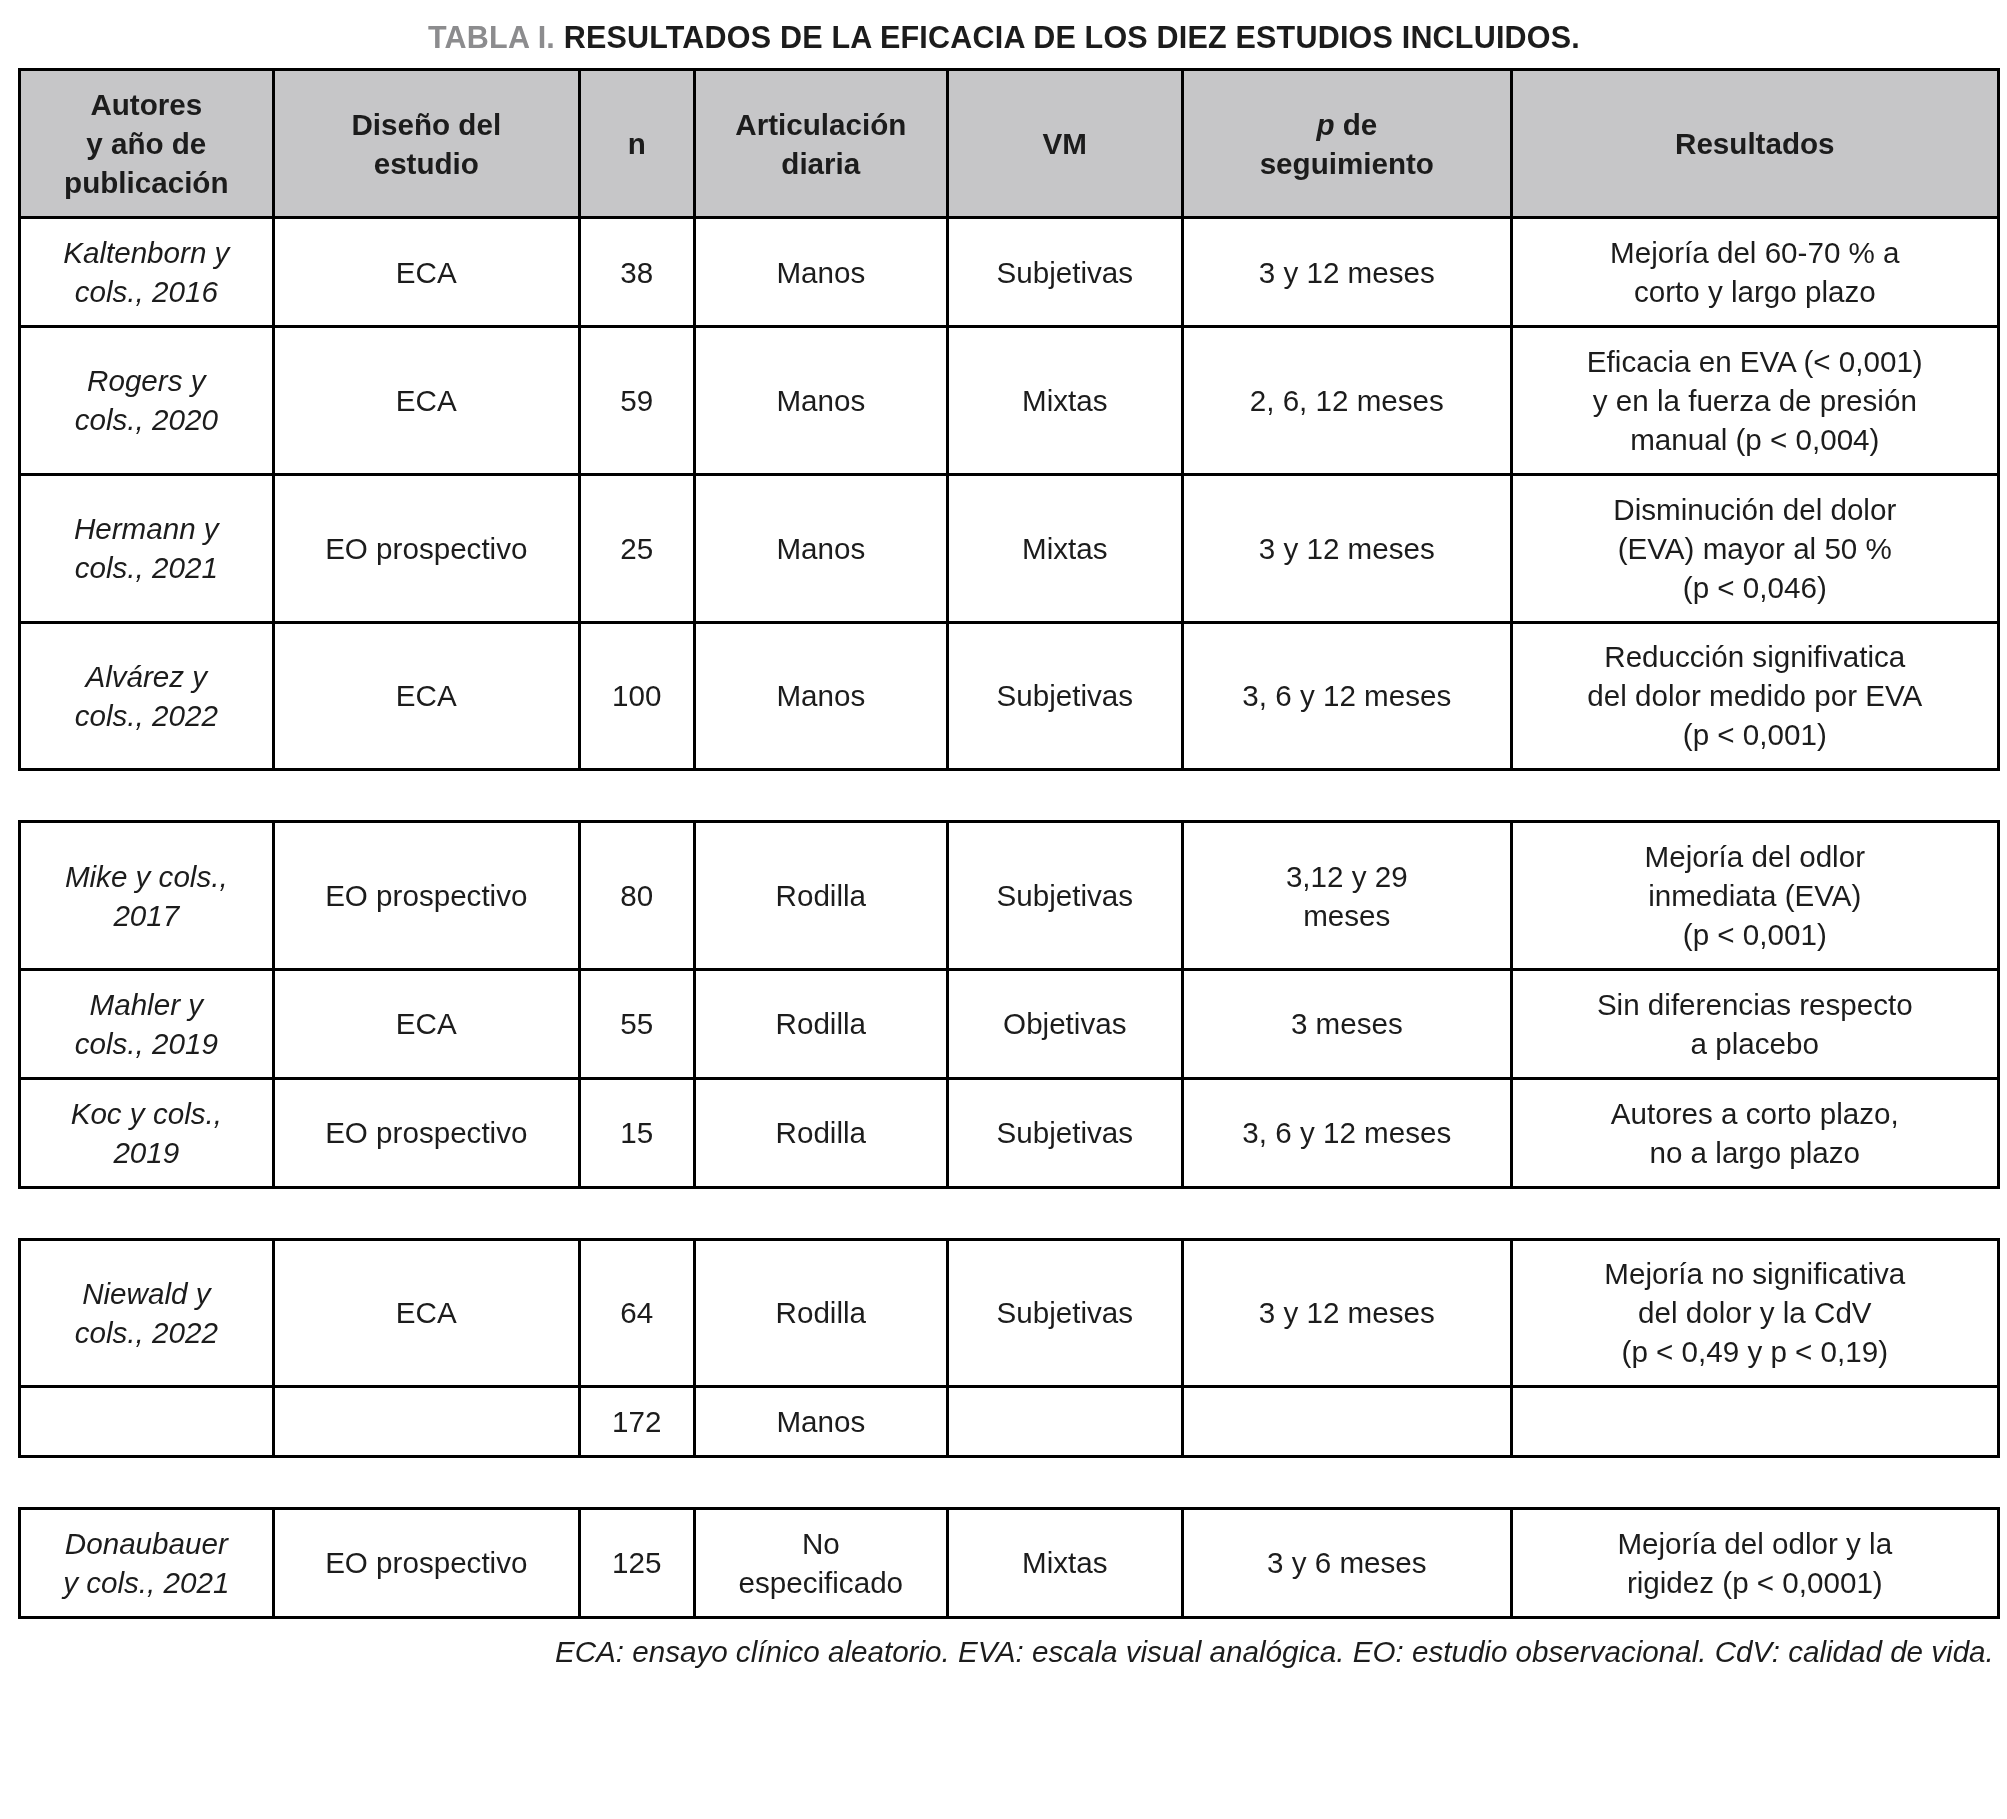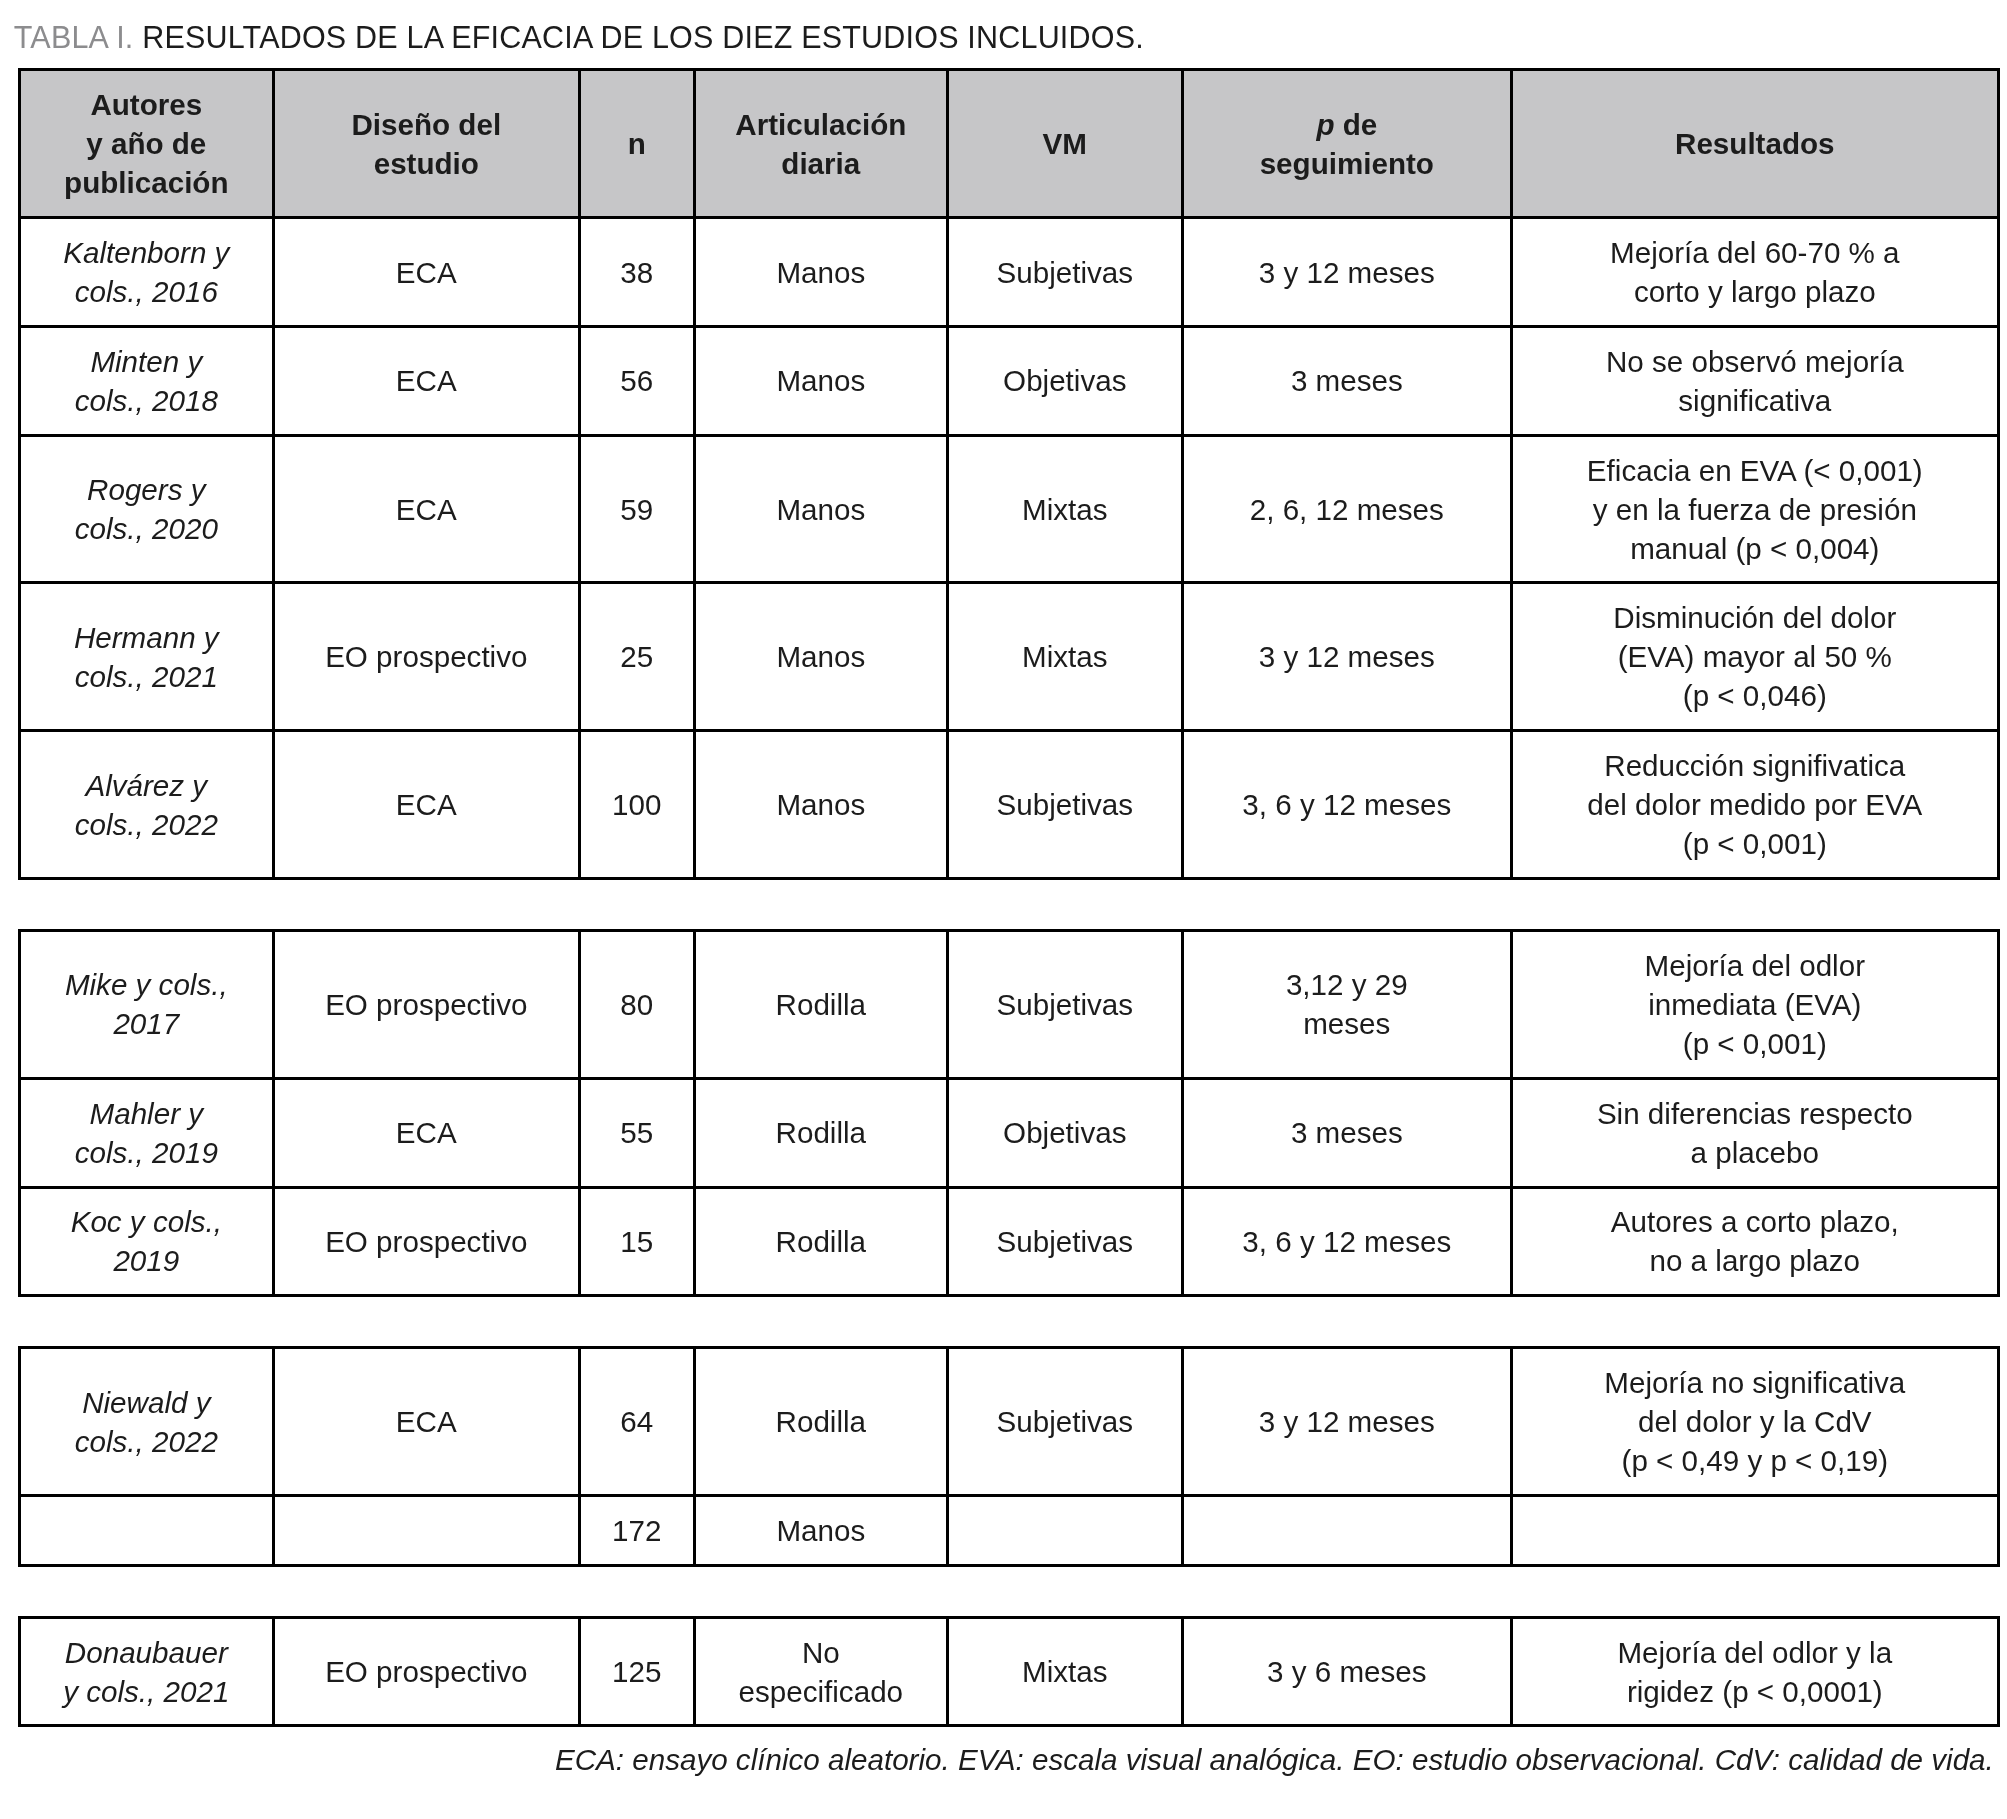--- a/index.html
+++ b/index.html
@@ -5,22 +5,23 @@
   * { box-sizing: border-box; }
   html, body {
     margin: 0; padding: 0;
     width: 2008px; height: 1819px;
     background: #ffffff;
     font-family: "Liberation Sans", "DejaVu Sans", sans-serif;
     color: #1c1c1c;
   }
   .page { padding: 13.8px 13.8px 0 13.8px; }
   .table-title {
+    text-align: center;
     font-size: 30.5px;
-    font-weight: normal;
+    font-weight: bold;
     margin: 5.9px 0 13.8px 0;
     letter-spacing: 0.2px;
   }
   .table-title .label { color: #8c8c8e; }
   .table-title .text { color: #1c1c1c; }
   table.sec {
     width: 1980px;
     table-layout: fixed;
     border-collapse: collapse;
     margin: 4px;
@@ -91,31 +92,20 @@
 cols., 2016</td>
       <td>ECA</td>
       <td>38</td>
       <td>Manos</td>
       <td>Subjetivas</td>
       <td>3 y 12 meses</td>
       <td>Mejoría del 60-70 % a
 corto y largo plazo</td>
     </tr>
     <tr>
-      <td class="c-aut">Minten y
-cols., 2018</td>
-      <td>ECA</td>
-      <td>56</td>
-      <td>Manos</td>
-      <td>Objetivas</td>
-      <td>3 meses</td>
-      <td>No se observó mejoría
-significativa</td>
-    </tr>
-    <tr>
       <td class="c-aut">Rogers y
 cols., 2020</td>
       <td>ECA</td>
       <td>59</td>
       <td>Manos</td>
       <td>Mixtas</td>
       <td>2, 6, 12 meses</td>
       <td>Eficacia en EVA (&lt; 0,001)
 y en la fuerza de presión
 manual (p &lt; 0,004)</td>

